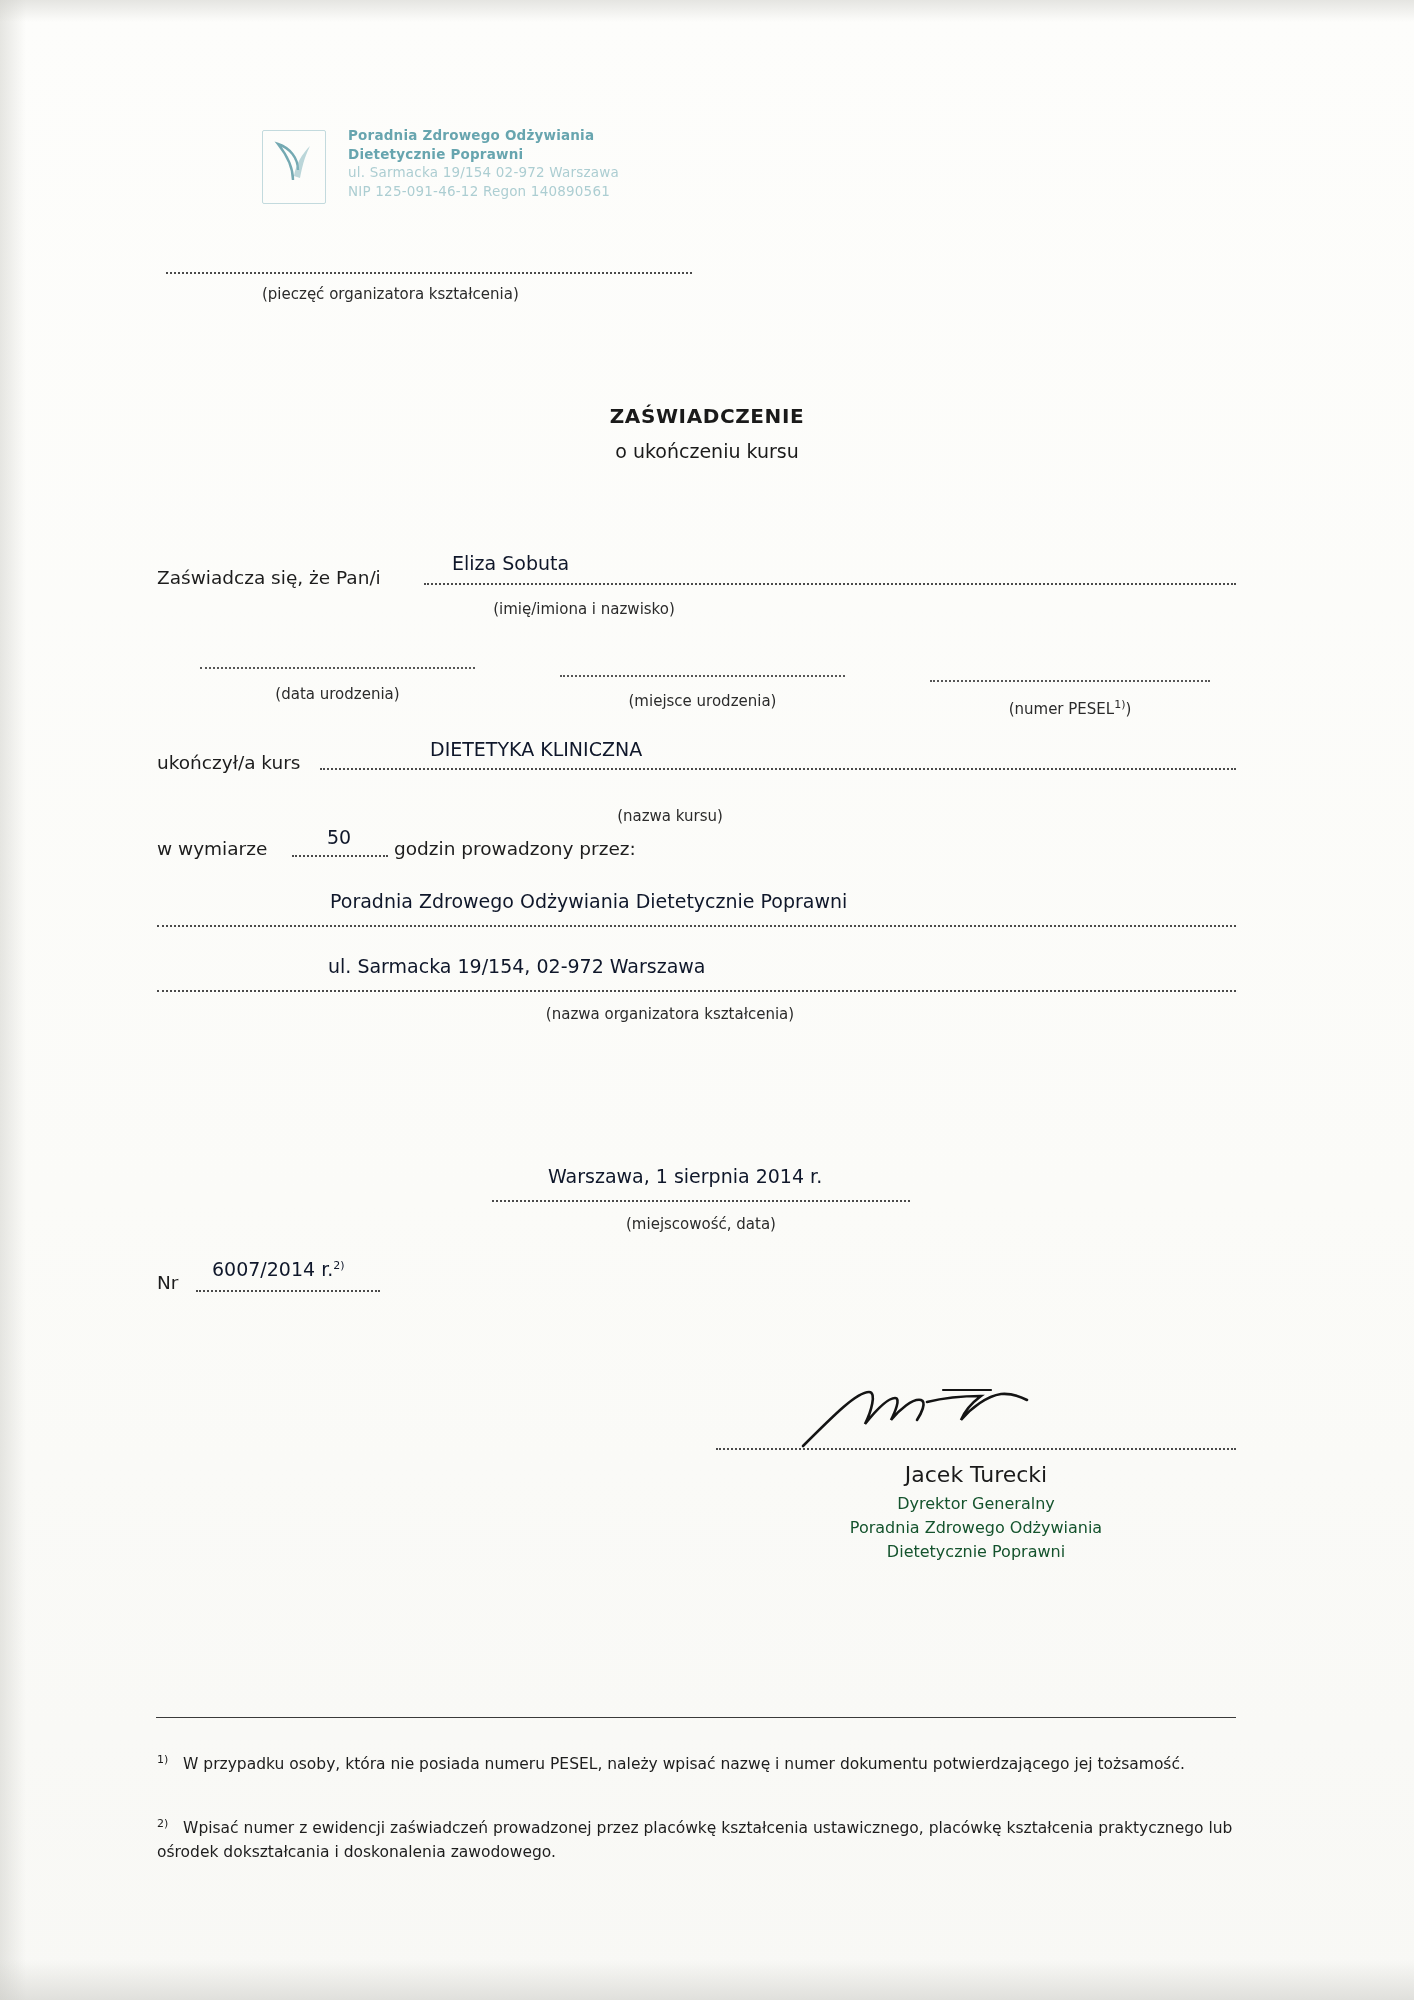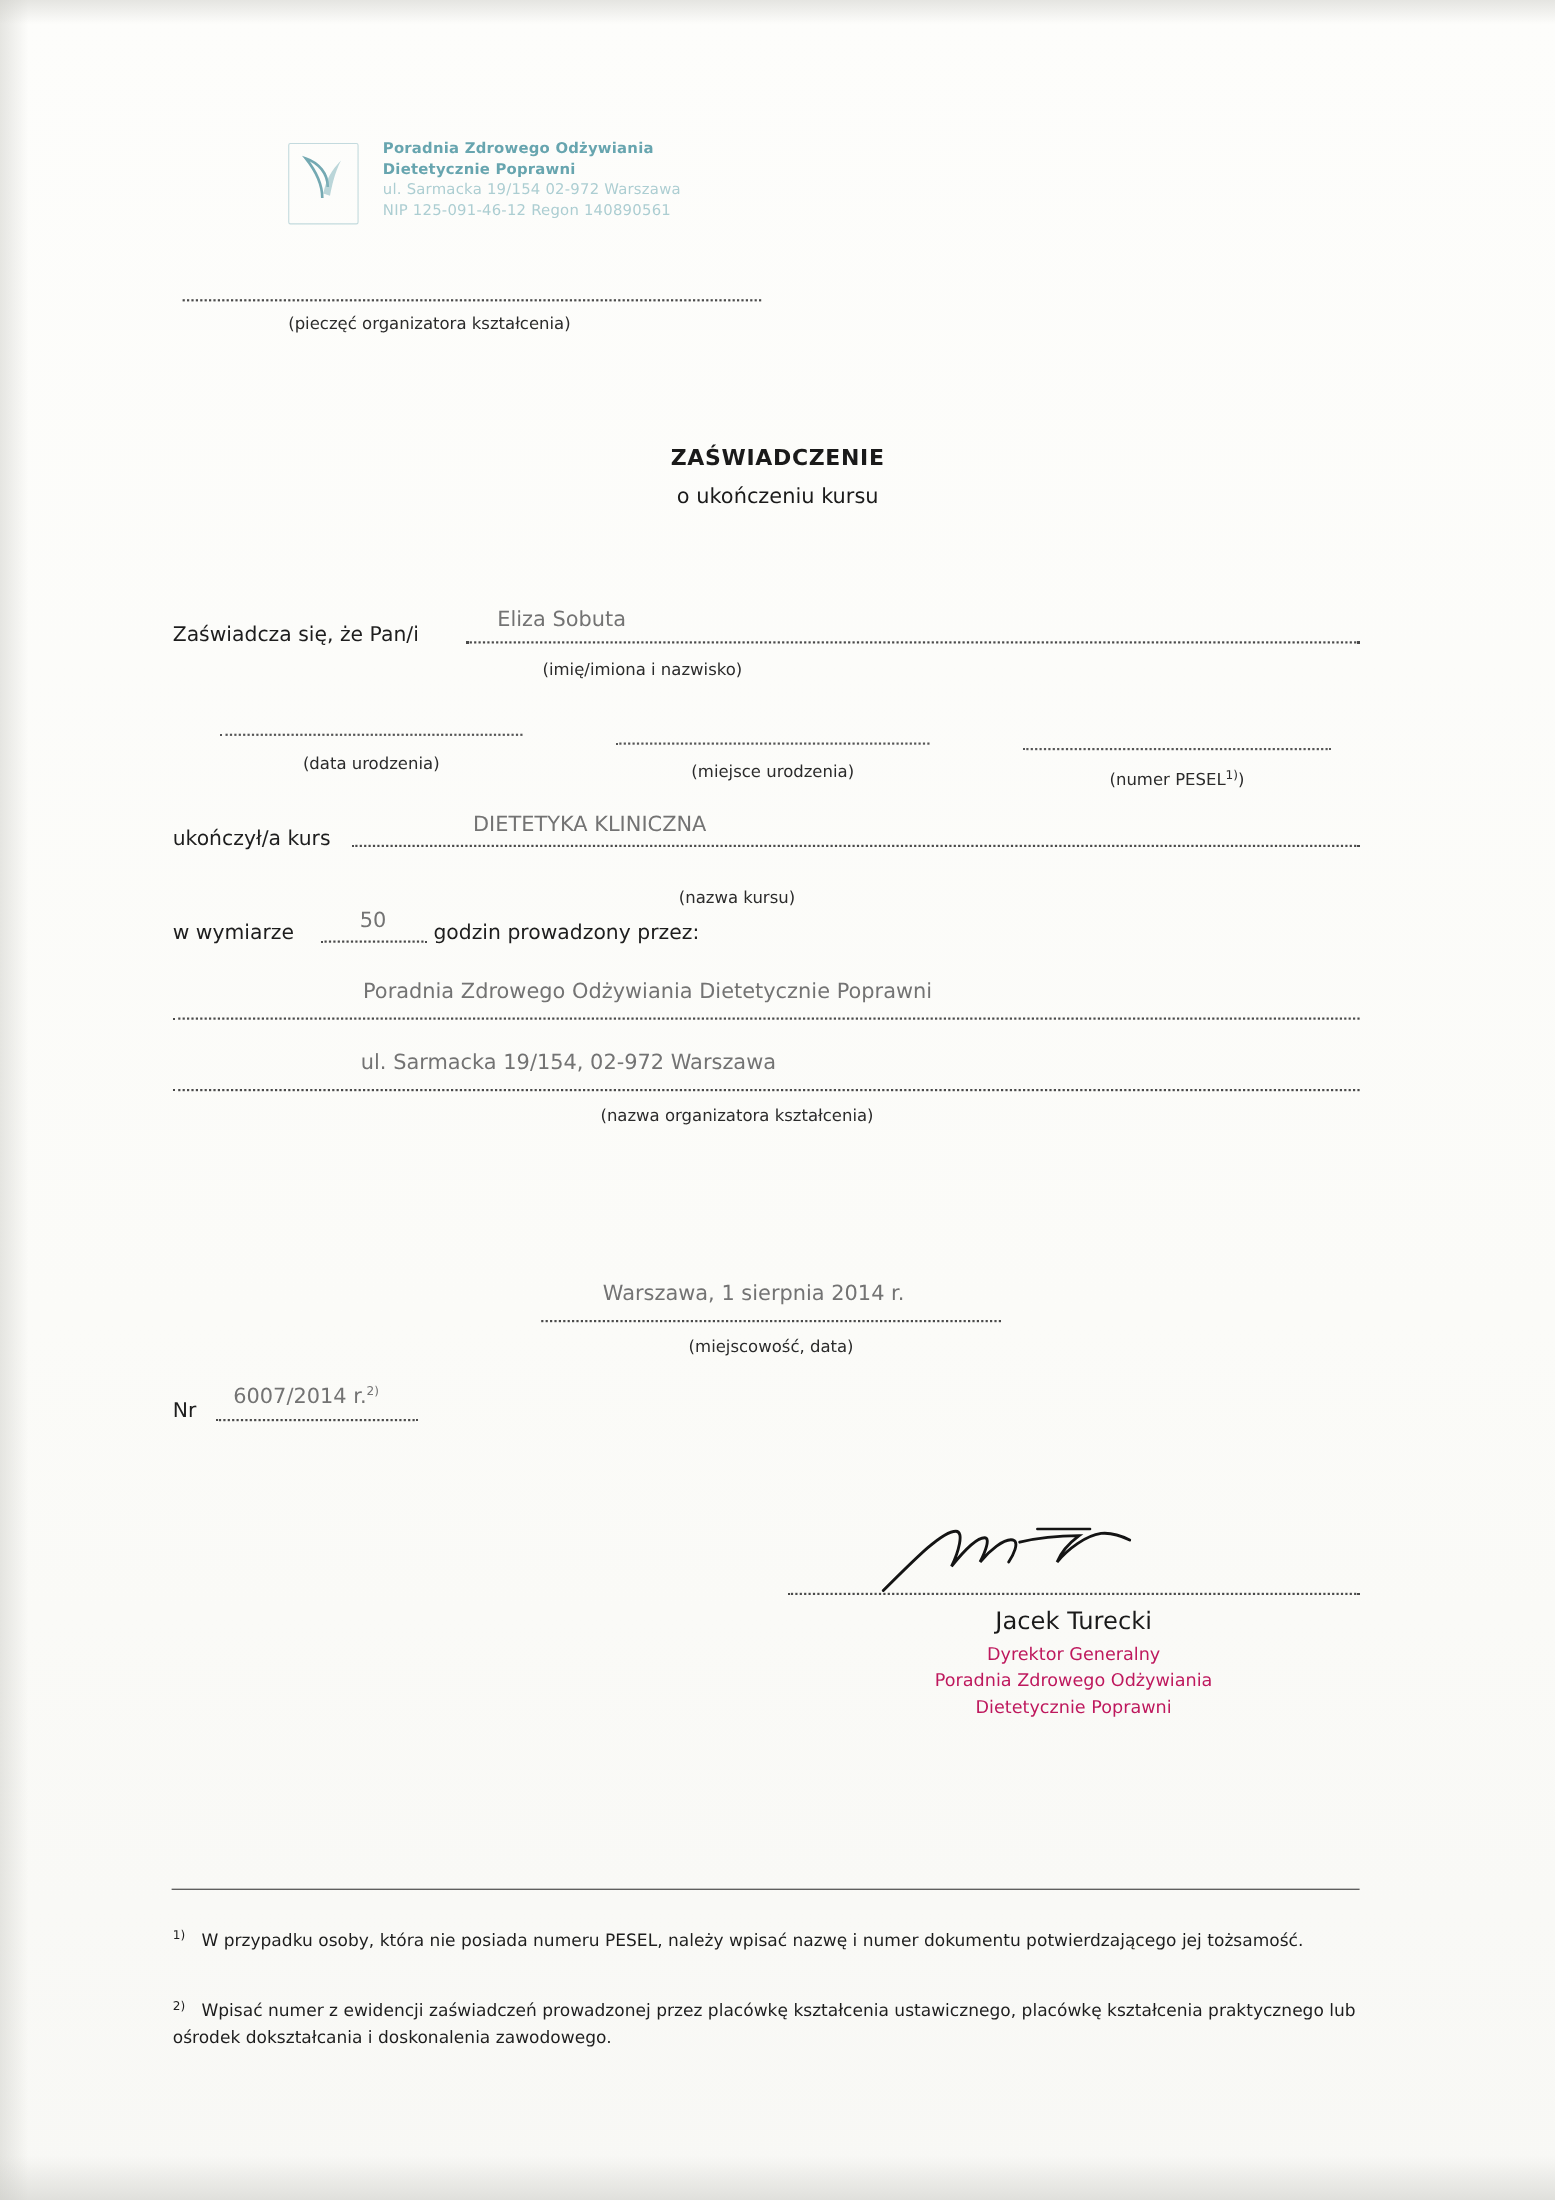--- a/index.html
+++ b/index.html
@@ -103,21 +103,21 @@
     font-family: "DejaVu Sans", sans-serif;
   }
   .label {
     position: absolute;
     font-size: 18.5px;
     color: #1d1d1d;
   }
   .filled {
     position: absolute;
     font-size: 19px;
-    color: #737373;
+    color: #0f172a;
   }
   .title {
     position: absolute;
     font-size: 20px;
     font-weight: bold;
     letter-spacing: 0.6px;
   }
   .subtitle {
     position: absolute;
     font-size: 19px;
@@ -130,21 +130,21 @@
   }
   .signame {
     position: absolute;
     font-size: 22px;
     text-align: center;
   }
   .sigrole {
     position: absolute;
     font-size: 16px;
     text-align: center;
-    color: #be185d;
+    color: #14532d;
     line-height: 24px;
   }
   .footnote-rule {
     position: absolute;
     left: 156px;
     top: 1717px;
     width: 1080px;
     height: 0;
     border-top: 1.4px solid #3a3a3a;
   }

